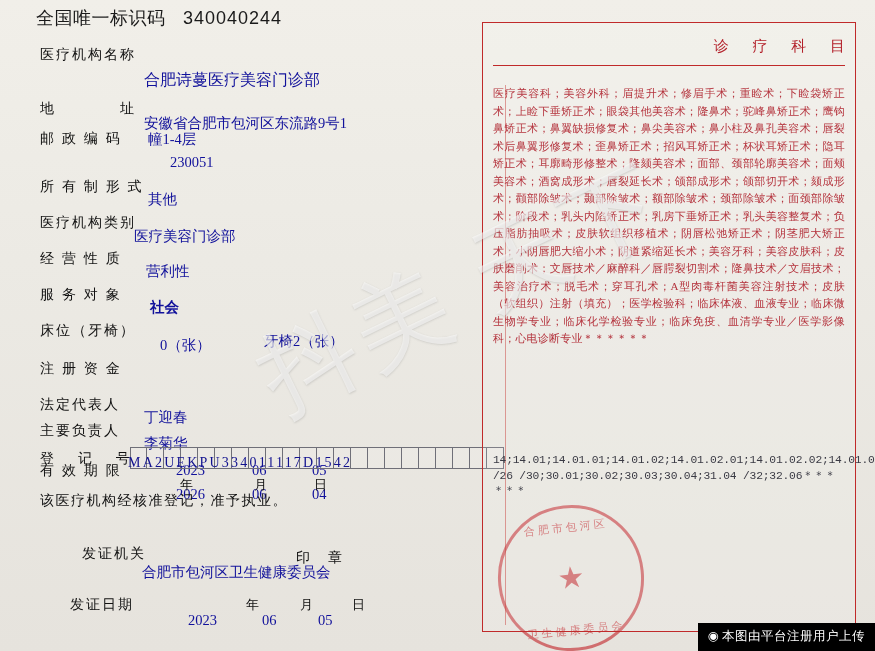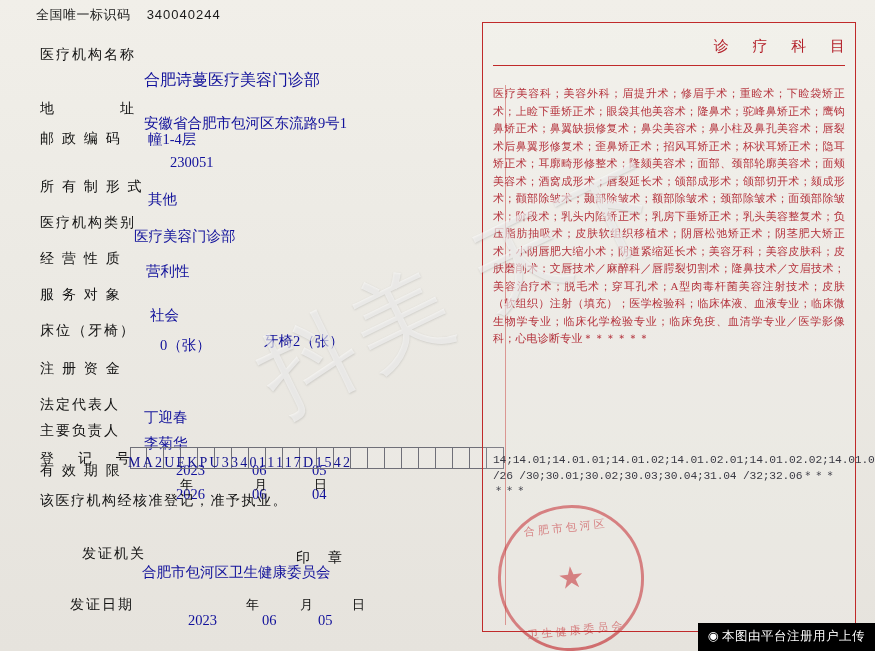--- a/index.html
+++ b/index.html
@@ -10,21 +10,21 @@
     overflow:hidden;
     position:relative;
   }
   .page{
     position:absolute;left:0;top:0;width:875px;height:651px;
     background:linear-gradient(180deg,#f1efe9 0%,#eceae4 40%,#e6e3dd 100%);
   }
   
   .idbar{
     position:absolute;left:36px;top:6px;
-    font-size:13px;color:#1a1a1a;letter-spacing:0.5px;
+    font-size:18px;color:#1a1a1a;letter-spacing:0.5px;
     white-space:nowrap;
   }
   .idbar .num{margin-left:12px;letter-spacing:1px;}
 
   
   .left{
     position:absolute;left:22px;top:30px;width:430px;height:600px;
   }
   .lbl{
     position:absolute;
@@ -166,21 +166,21 @@
     <div class="lbl" style="left:18px;top:148px;">所 有 制 形 式</div>
     <div class="val" style="left:126px;top:160px;">其他</div>
 
     <div class="lbl" style="left:18px;top:184px;">医疗机构类别</div>
     <div class="val" style="left:112px;top:197px;">医疗美容门诊部</div>
 
     <div class="lbl" style="left:18px;top:220px;">经 营 性 质</div>
     <div class="val" style="left:124px;top:232px;">营利性</div>
 
     <div class="lbl" style="left:18px;top:256px;">服 务 对 象</div>
-    <div class="val" style="left:128px;top:276px;">社会</div>
+    <div class="val" style="left:128px;top:268px;font-weight:bold;">社会</div>
 
     <div class="lbl" style="left:18px;top:292px;">床位（牙椅）</div>
     <div class="val" style="left:138px;top:306px;">0（张）</div>
     <div class="val" style="left:242px;top:302px;">牙椅2（张）</div>
 
     <div class="lbl" style="left:18px;top:330px;">注 册 资 金</div>
 
     <div class="lbl" style="left:18px;top:366px;">法定代表人</div>
     <div class="val" style="left:122px;top:378px;">丁迎春</div>
 

